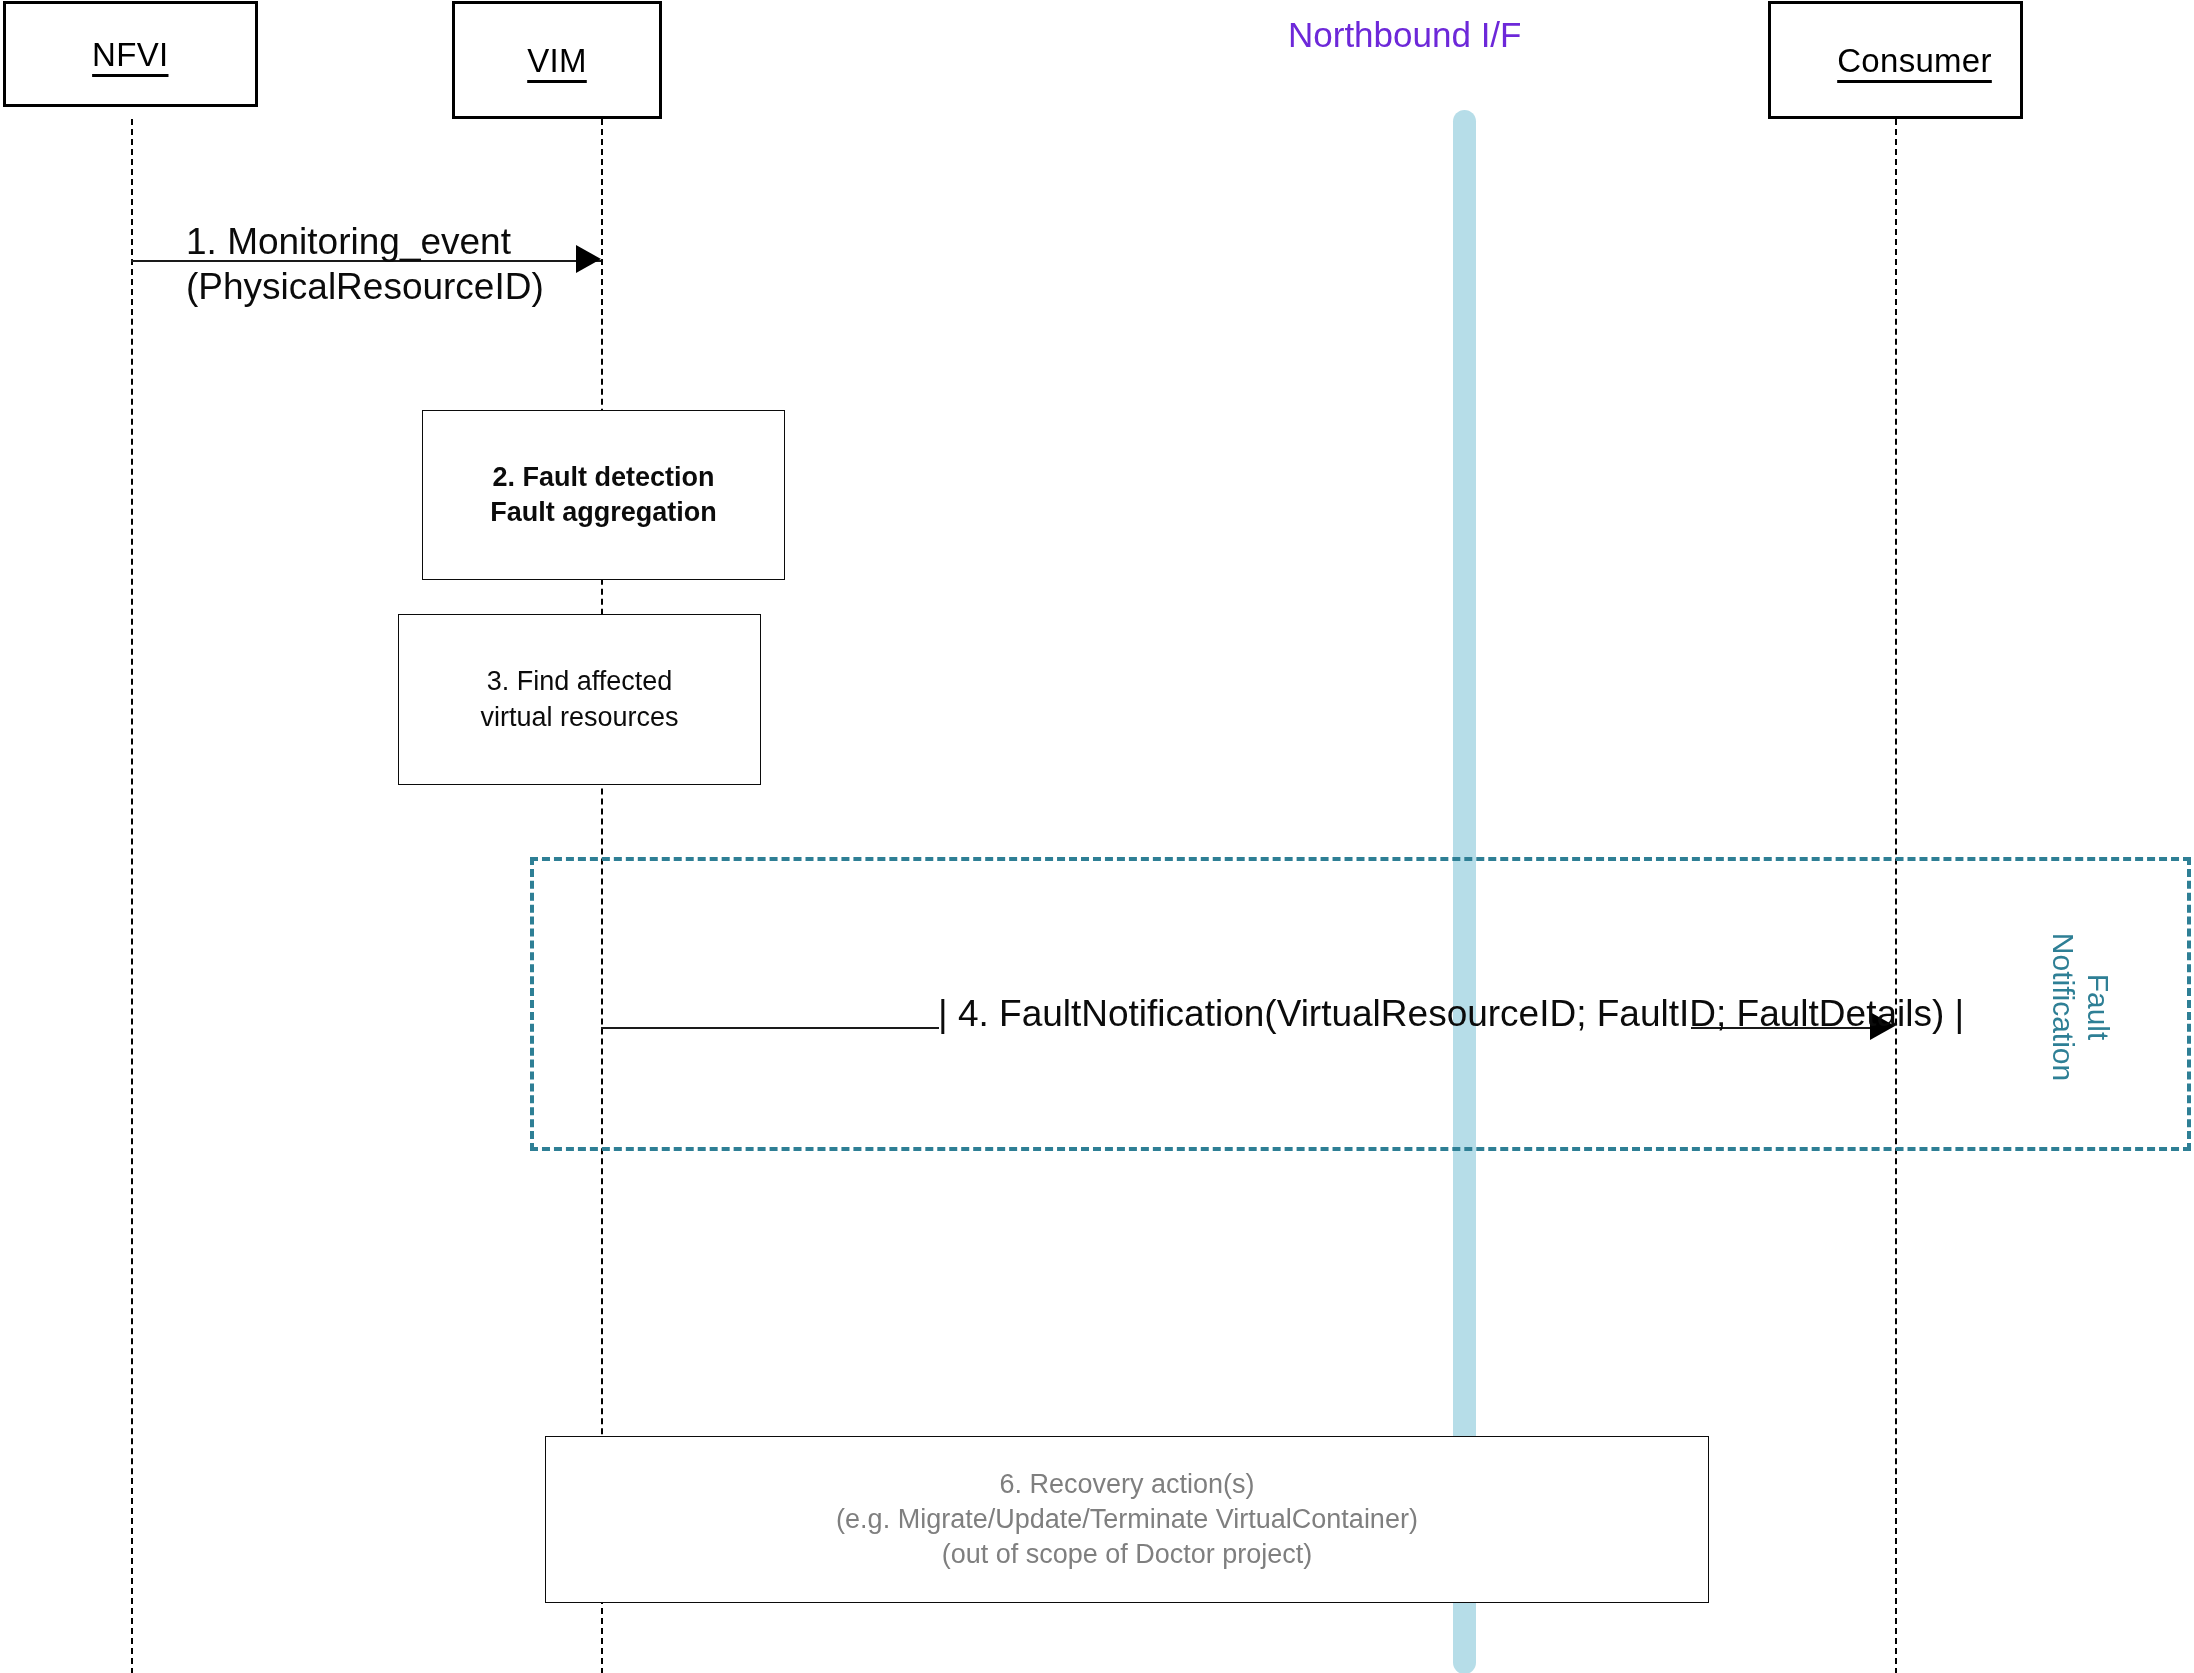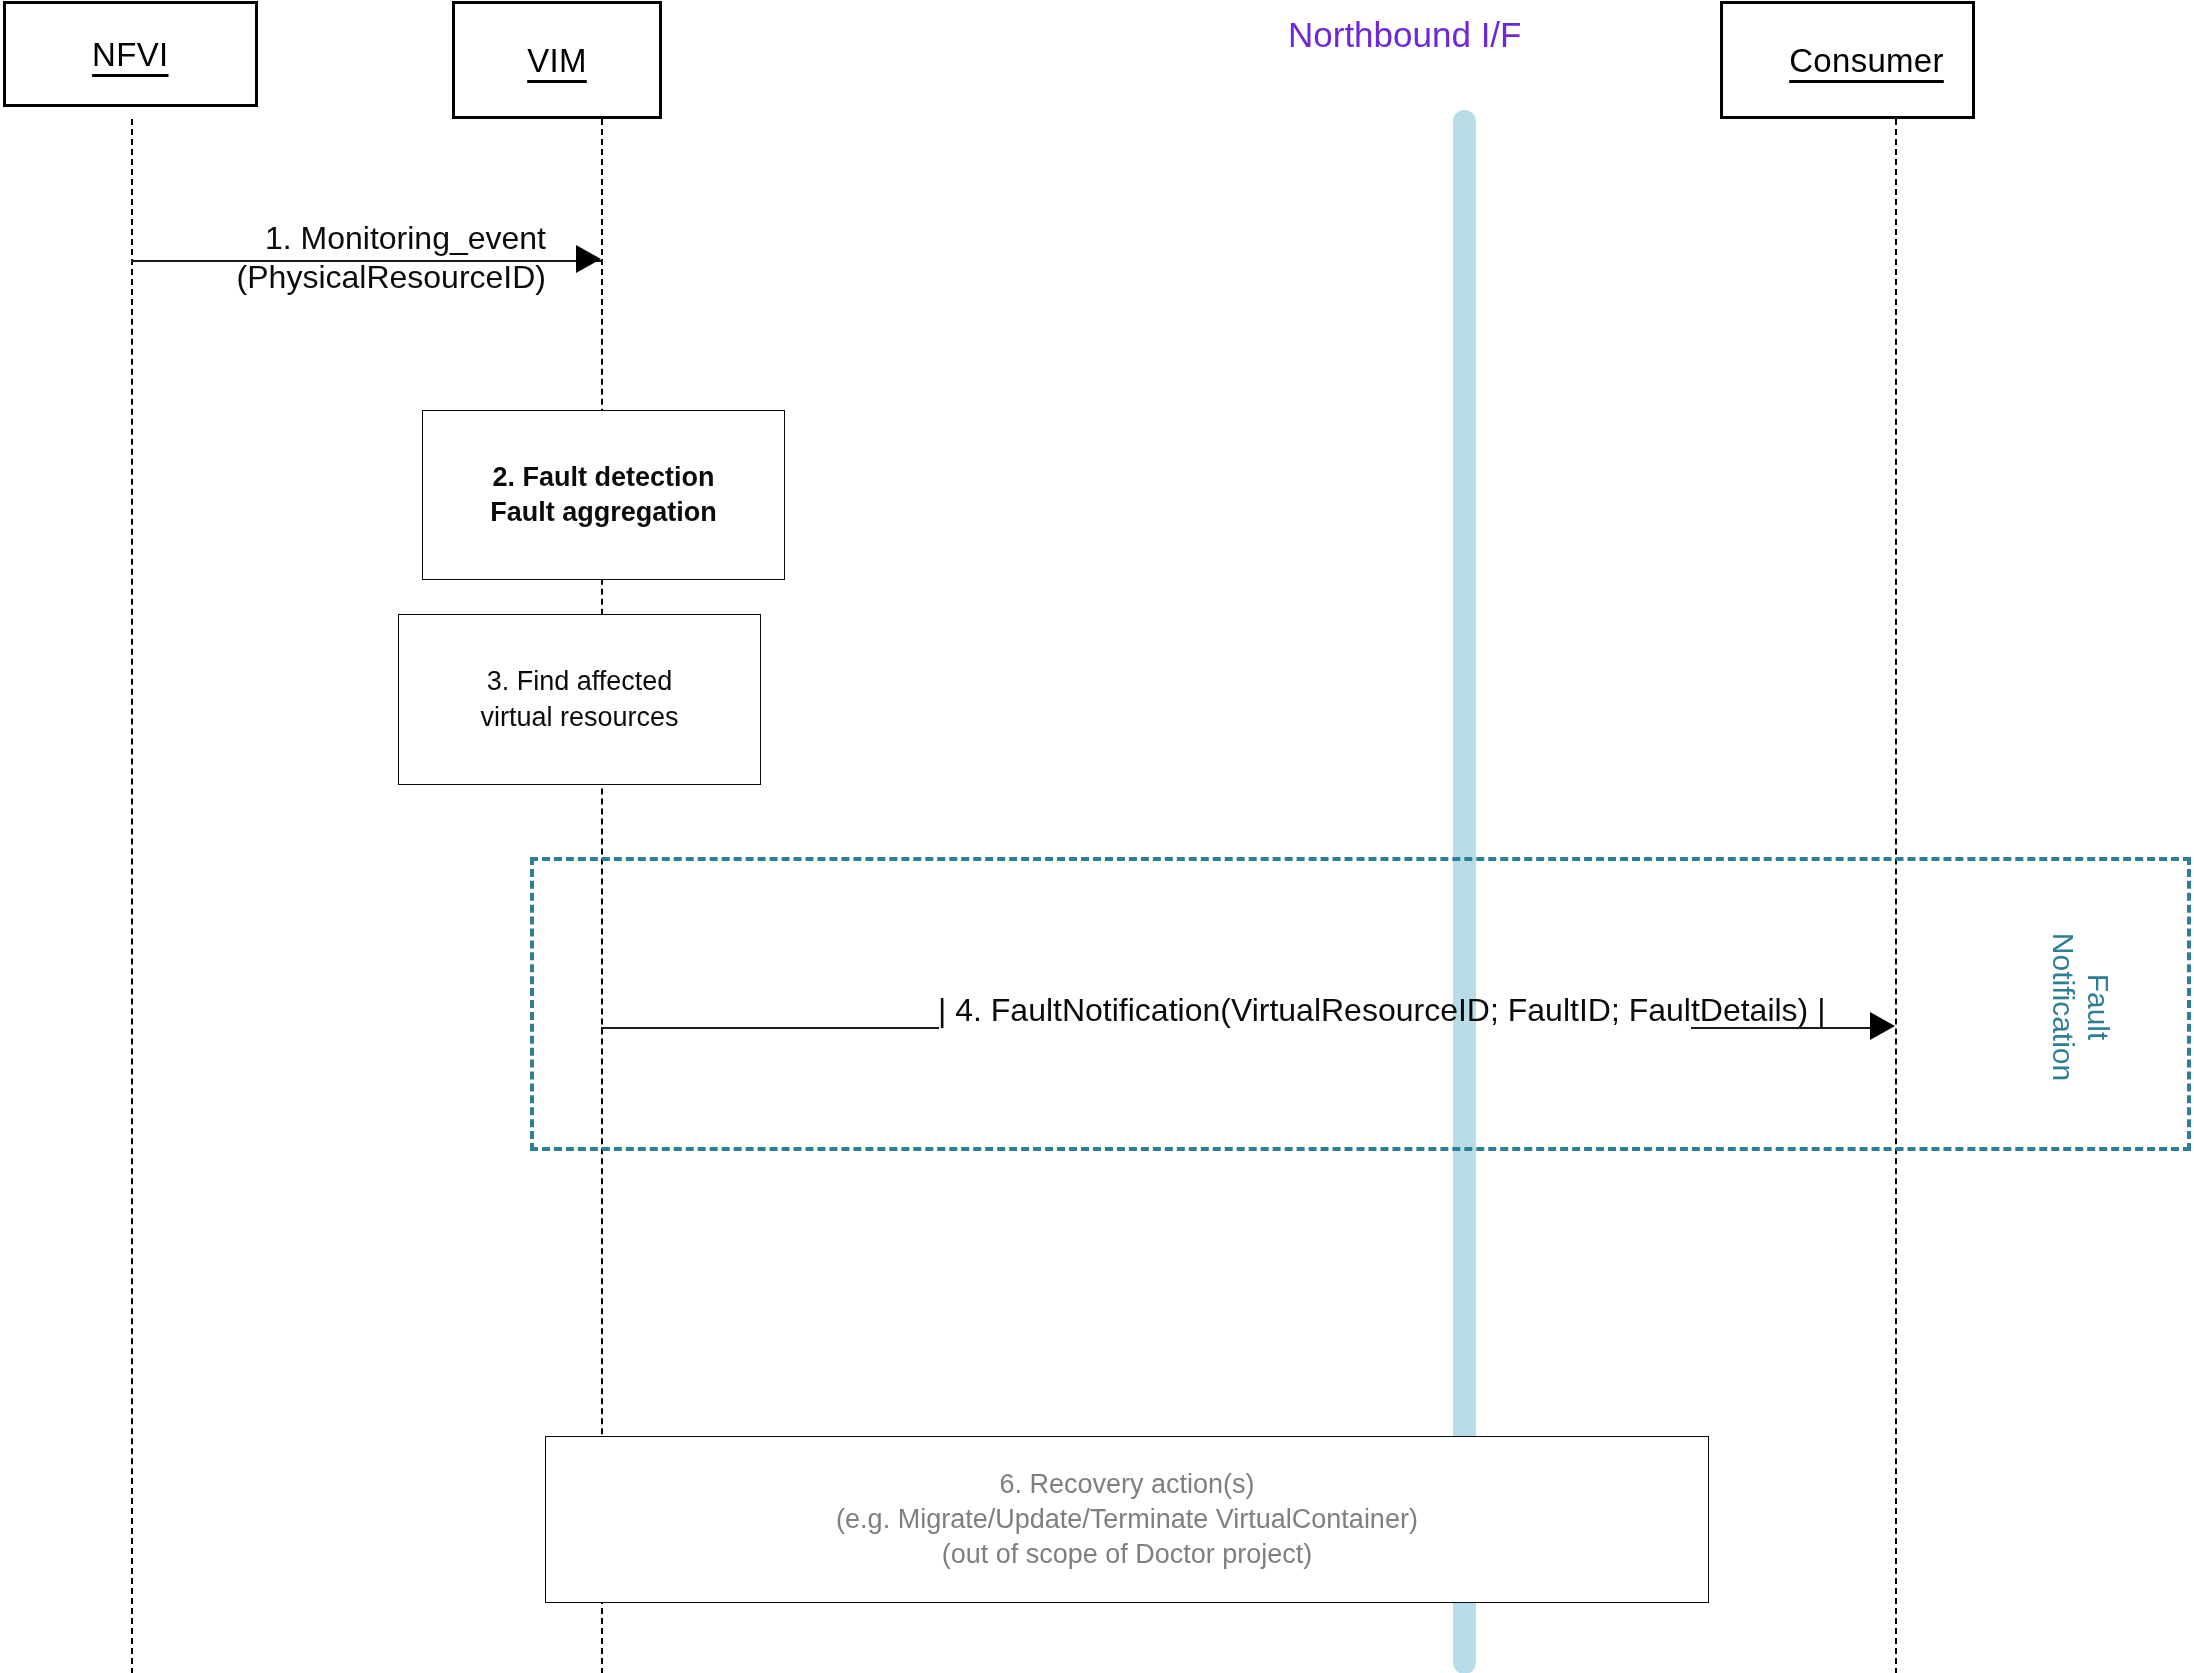--- a/index.html
+++ b/index.html
@@ -76,23 +76,23 @@
   }
   .msg-head{
     position:absolute;
     width:0;height:0;
     border-top:14.6px solid transparent;
     border-bottom:14.6px solid transparent;
     border-left:25px solid #000000;
   }
   .msg-label{
     position:absolute;
-    font-size:32px;
+    font-size:37px;
     color:#0b0b0b;
-    text-align:right;
+    text-align:left;
     line-height:1.22;
     white-space:pre-line;
   }
   .msg-label.inline{ white-space:nowrap; }
   
   .frame{
     position:absolute;
     box-sizing:border-box;
     border:4.5px dashed #2e7f95;
     background:transparent;
@@ -121,21 +121,21 @@
   <div class="nb-title" style="left:1288px; top:17px;">Northbound I/F</div>
 
   <div class="actor-box" style="left:2.8px; top:1.1px; width:255px; height:106px;">
     <span class="actor-label">NFVI</span>
   </div>
 
   <div class="actor-box" style="left:452px; top:1.1px; width:210px; height:118px;">
     <span class="actor-label">VIM</span>
   </div>
 
-  <div class="actor-box" style="left:1720px; top:1.1px; width:255px; height:118px;padding-left:38px;">
+  <div class="actor-box" style="left:1768px; top:1.1px; width:255px; height:118px;padding-left:38px;">
     <span class="actor-label">Consumer</span>
   </div>
 
   <div class="msg-line" style="left:131px; top:260px; width:470px;"></div>
   <div class="msg-head" style="left:576px; top:245px;"></div>
   <div class="msg-label" style="left:186px; top:219px; width:360px;">1. Monitoring_event
 (PhysicalResourceID)</div>
 
   <div class="proc-box" style="left:422px; top:410px; width:363px; height:170px;font-weight:bold;">
     <span class="proc-text">2. Fault detection

